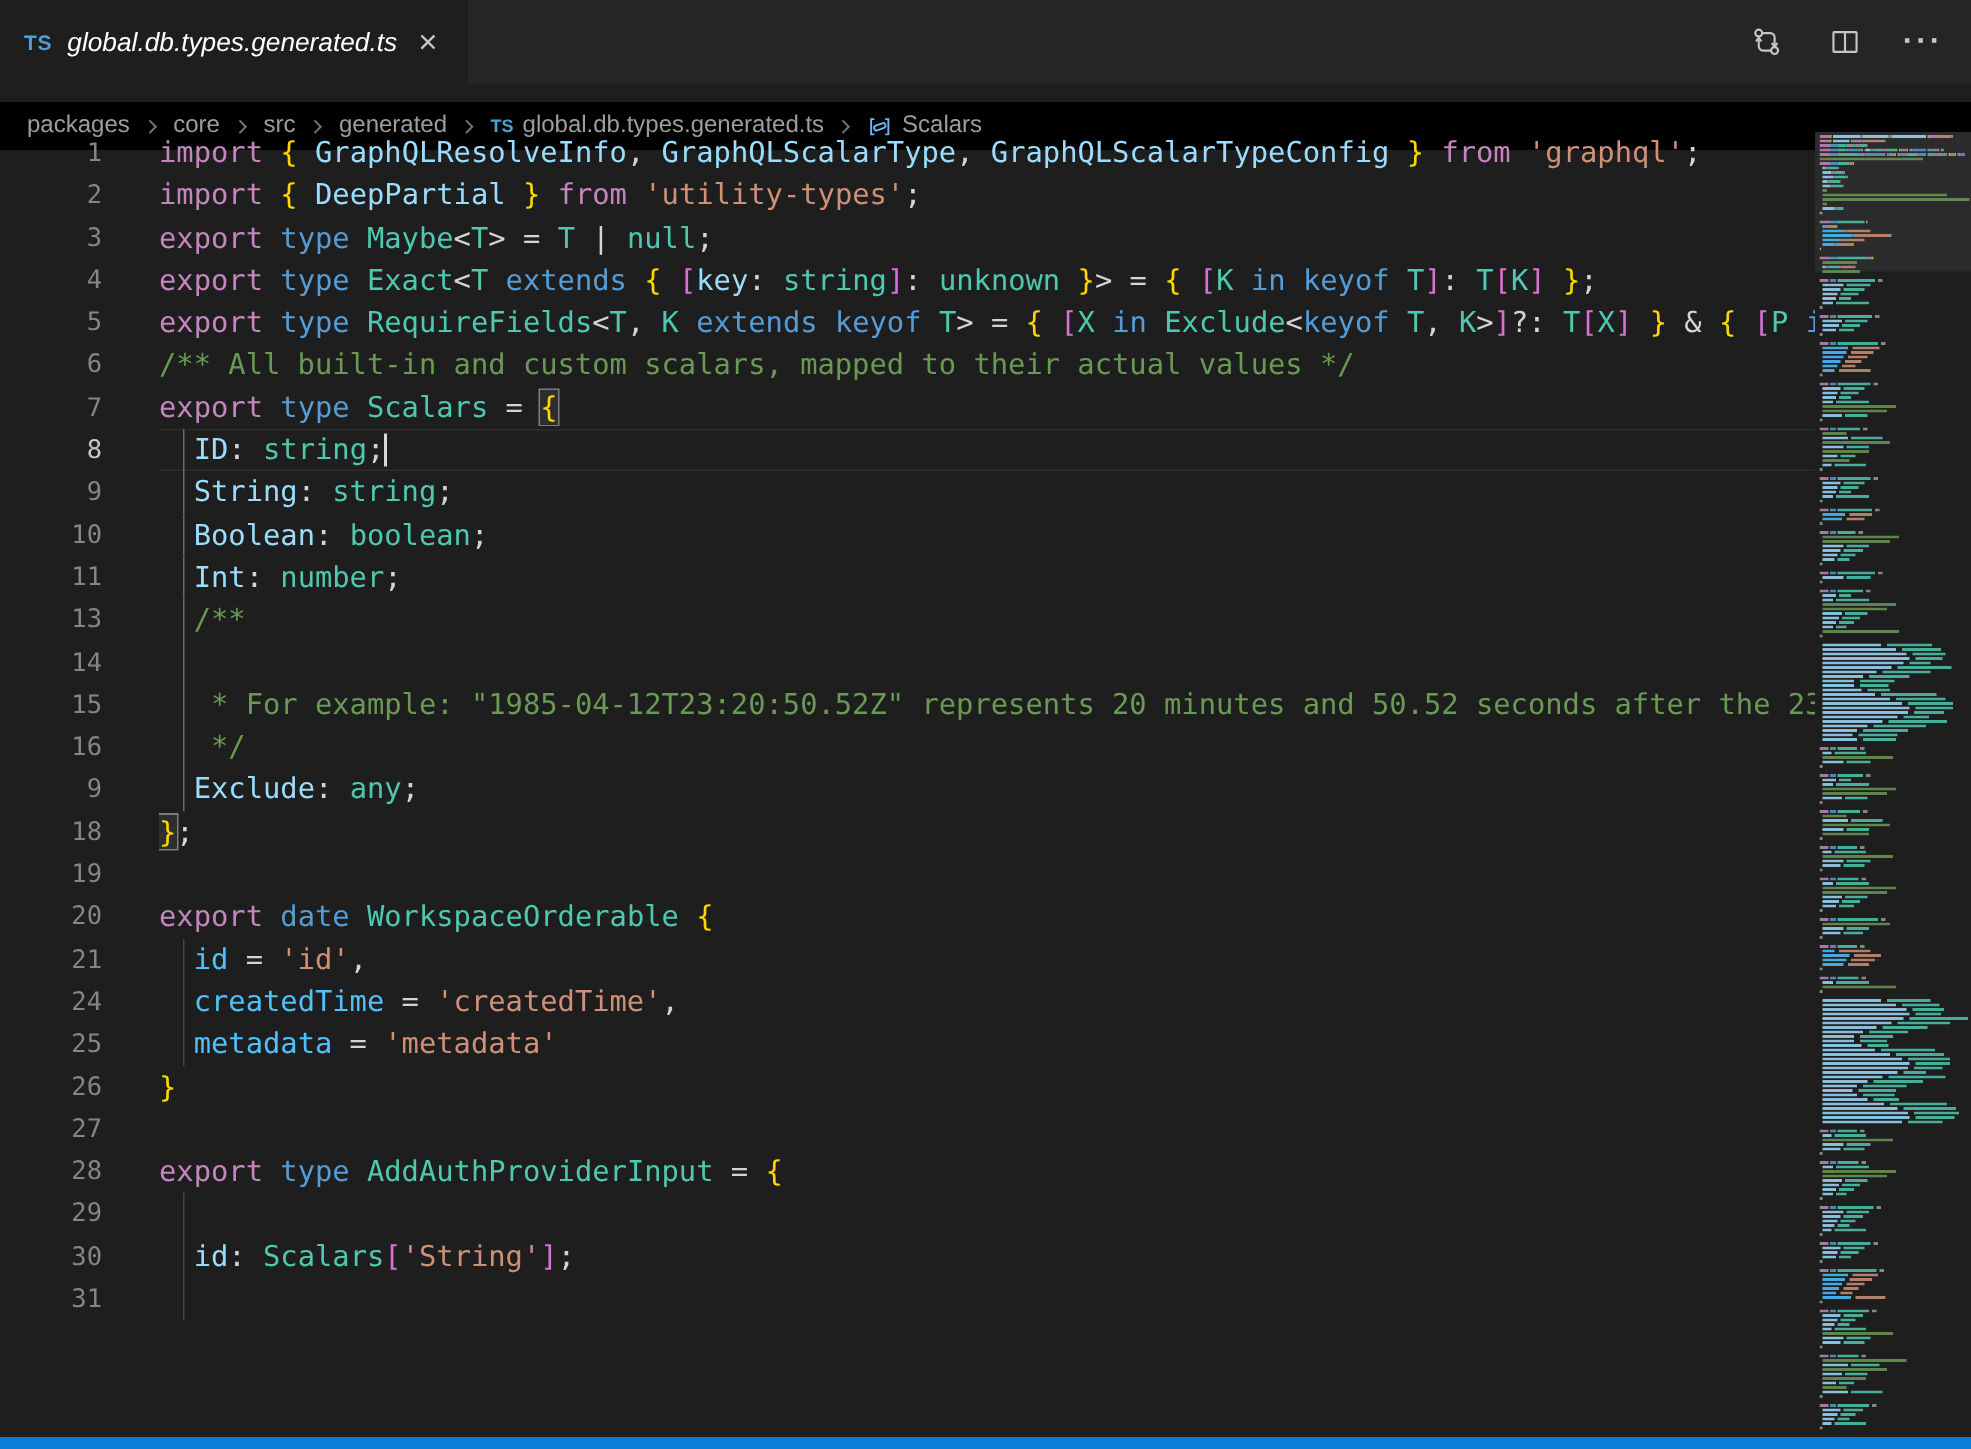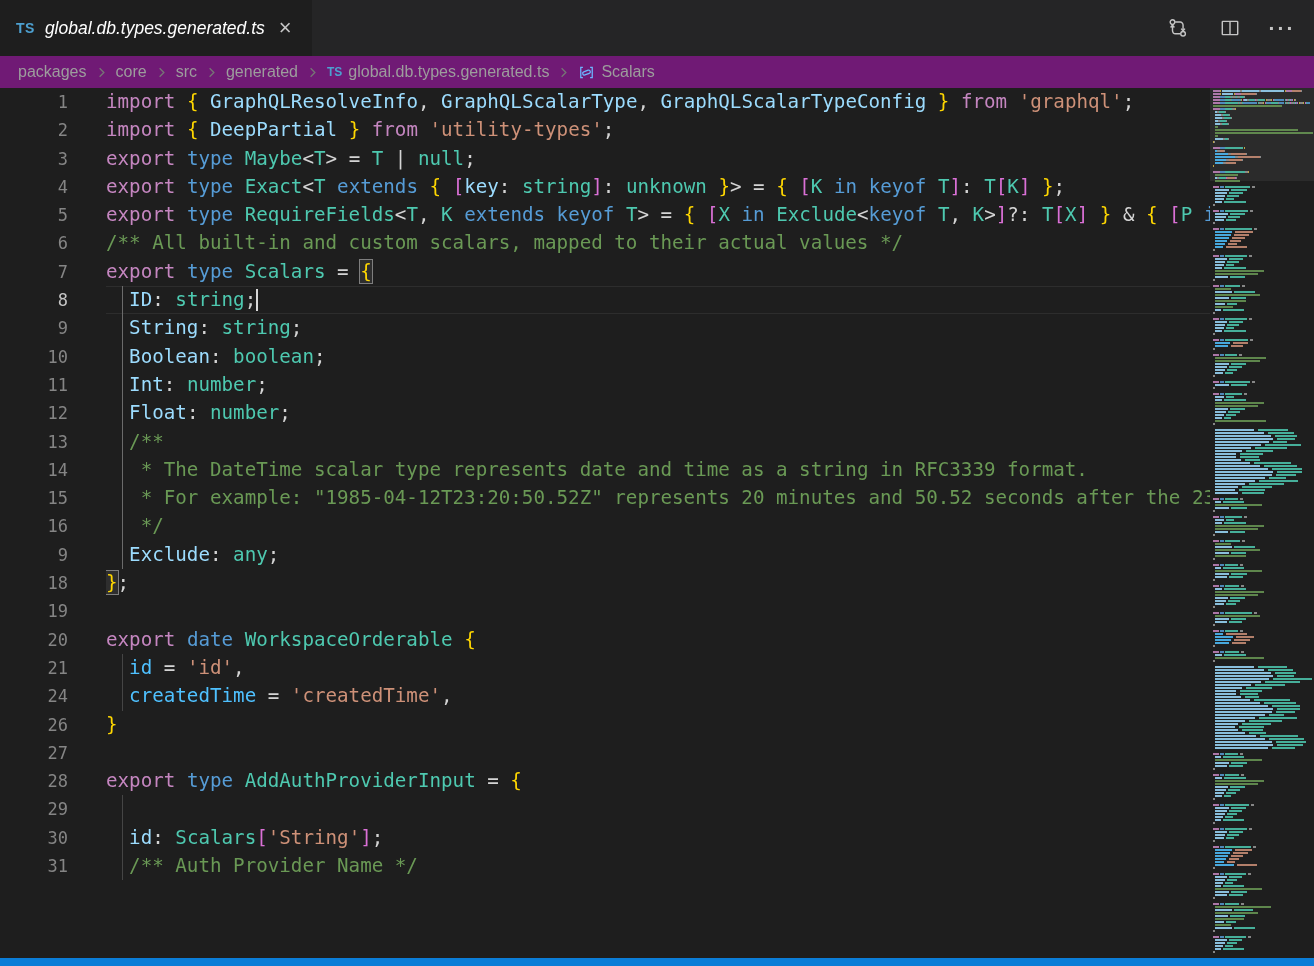--- a/index.html
+++ b/index.html
@@ -11,21 +11,21 @@
   .tab{display:flex;align-items:center;background:#1e1e1e;padding:0 14px 0 16px;width:312px;box-sizing:border-box;cursor:pointer;}
   .ts-badge{color:#4da0d0;font-weight:bold;font-size:14px;margin-right:10px;letter-spacing:.5px;}
   .tab-title{color:#ffffff;font-style:italic;font-size:17.5px;white-space:nowrap;}
   .tab-close{color:#c5c5c5;font-size:22px;margin-left:14px;line-height:1;cursor:pointer;}
   .actions{margin-left:auto;display:flex;align-items:center;gap:28px;padding-right:20px;}
   .action-btn{width:24px;height:24px;display:flex;align-items:center;justify-content:center;color:#c5c5c5;cursor:pointer;}
   .action-btn svg{stroke:#c5c5c5;fill:none;stroke-width:1.3;}
   .dots{font-size:21px;color:#c5c5c5;letter-spacing:2px;font-weight:bold;}
 
   
-  .breadcrumbs{position:absolute;top:56px;left:0;right:0;height:32px;background:#701a75;display:flex;align-items:center;padding-left:18px;font-size:16px;color:#9d9d9d;white-space:nowrap;}
+  .breadcrumbs{position:absolute;top:68px;left:0;right:0;height:32px;background:#000000;display:flex;align-items:center;padding-left:18px;font-size:16px;color:#9d9d9d;white-space:nowrap;}
   .crumb{display:flex;align-items:center;cursor:pointer;}
   .crumb .ts-mini{color:#4da0d0;font-weight:bold;font-size:12px;margin-right:6px;}
   .crumb-sep{margin:0 7px;display:flex;align-items:center;}
   .crumb-sep svg{stroke:#767676;fill:none;stroke-width:1.4;}
   .sym-icon{margin-right:6px;display:flex;align-items:center;}
   .sym-icon svg{stroke:#6cb6ff;fill:none;stroke-width:1.2;}
 
   
   .editor{position:absolute;top:88px;left:0;right:104px;bottom:0;overflow:hidden;}
   .row{display:flex;height:28.3px;line-height:28.3px;font-family:"DejaVu Sans Mono",monospace;font-size:19.2px;white-space:pre;}
@@ -143,37 +143,37 @@
       <div class="row"><span class="ln">2</span><span class="lc"><span class="tok-kw">import </span><span class="tok-g">{</span><span class="tok-p"> </span><span class="tok-v">DeepPartial</span><span class="tok-p"> </span><span class="tok-g">}</span><span class="tok-kw"> from </span><span class="tok-s">'utility-types'</span><span class="tok-p">;</span></span></div>
       <div class="row"><span class="ln">3</span><span class="lc"><span class="tok-kw">export </span><span class="tok-kb">type </span><span class="tok-ty">Maybe</span><span class="tok-p">&lt;</span><span class="tok-ty">T</span><span class="tok-p">&gt; = </span><span class="tok-ty">T</span><span class="tok-p"> | </span><span class="tok-ty">null</span><span class="tok-p">;</span></span></div>
       <div class="row"><span class="ln">4</span><span class="lc"><span class="tok-kw">export </span><span class="tok-kb">type </span><span class="tok-ty">Exact</span><span class="tok-p">&lt;</span><span class="tok-ty">T</span><span class="tok-kb"> extends </span><span class="tok-g">{</span><span class="tok-p"> </span><span class="tok-pk">[</span><span class="tok-v">key</span><span class="tok-p">: </span><span class="tok-ty">string</span><span class="tok-pk">]</span><span class="tok-p">: </span><span class="tok-ty">unknown</span><span class="tok-p"> </span><span class="tok-g">}</span><span class="tok-p">&gt; = </span><span class="tok-g">{</span><span class="tok-p"> </span><span class="tok-pk">[</span><span class="tok-ty">K</span><span class="tok-kb"> in </span><span class="tok-kb">keyof</span><span class="tok-p"> </span><span class="tok-ty">T</span><span class="tok-pk">]</span><span class="tok-p">: </span><span class="tok-ty">T</span><span class="tok-pk">[</span><span class="tok-ty">K</span><span class="tok-pk">]</span><span class="tok-p"> </span><span class="tok-g">}</span><span class="tok-p">;</span></span></div>
       <div class="row"><span class="ln">5</span><span class="lc"><span class="tok-kw">export </span><span class="tok-kb">type </span><span class="tok-ty">RequireFields</span><span class="tok-p">&lt;</span><span class="tok-ty">T</span><span class="tok-p">, </span><span class="tok-ty">K</span><span class="tok-kb"> extends </span><span class="tok-kb">keyof</span><span class="tok-p"> </span><span class="tok-ty">T</span><span class="tok-p">&gt; = </span><span class="tok-g">{</span><span class="tok-p"> </span><span class="tok-pk">[</span><span class="tok-ty">X</span><span class="tok-kb"> in </span><span class="tok-ty">Exclude</span><span class="tok-p">&lt;</span><span class="tok-kb">keyof</span><span class="tok-p"> </span><span class="tok-ty">T</span><span class="tok-p">, </span><span class="tok-ty">K</span><span class="tok-p">&gt;</span><span class="tok-pk">]</span><span class="tok-p">?: </span><span class="tok-ty">T</span><span class="tok-pk">[</span><span class="tok-ty">X</span><span class="tok-pk">]</span><span class="tok-p"> </span><span class="tok-g">}</span><span class="tok-p"> &amp; </span><span class="tok-g">{</span><span class="tok-p"> </span><span class="tok-pk">[</span><span class="tok-ty">P</span><span class="tok-kb"> in</span></span></div>
       <div class="row"><span class="ln">6</span><span class="lc"><span class="tok-c">/** All built-in and custom scalars, mapped to their actual values */</span></span></div>
       <div class="row"><span class="ln">7</span><span class="lc"><span class="tok-kw">export </span><span class="tok-kb">type </span><span class="tok-ty">Scalars</span><span class="tok-p"> = </span><span class="tok-gm">{</span></span></div>
       <div class="row current"><span class="ln">8</span><span class="lc"><span class="guide active"></span><span class="tok-p">  </span><span class="tok-v">ID</span><span class="tok-p">: </span><span class="tok-ty">string</span><span class="tok-p">;</span><span class="cursor"></span></span></div>
       <div class="row"><span class="ln">9</span><span class="lc"><span class="guide active"></span><span class="tok-p">  </span><span class="tok-v">String</span><span class="tok-p">: </span><span class="tok-ty">string</span><span class="tok-p">;</span></span></div>
       <div class="row"><span class="ln">10</span><span class="lc"><span class="guide active"></span><span class="tok-p">  </span><span class="tok-v">Boolean</span><span class="tok-p">: </span><span class="tok-ty">boolean</span><span class="tok-p">;</span></span></div>
       <div class="row"><span class="ln">11</span><span class="lc"><span class="guide active"></span><span class="tok-p">  </span><span class="tok-v">Int</span><span class="tok-p">: </span><span class="tok-ty">number</span><span class="tok-p">;</span></span></div>
-      <div class="row"><span class="ln">12</span><span class="lc"><span class="guide active"></span><span class="tok-p">  </span><span class="tok-v">Float</span><span class="tok-p">: </span><span class="tok-ty">number</span><span class="tok-p">;</span></span></div>
       <div class="row"><span class="ln">13</span><span class="lc"><span class="guide active"></span><span class="tok-p">  </span><span class="tok-c">/**</span></span></div>
-      <div class="row"><span class="ln">14</span><span class="lc"><span class="guide active"></span><span class="tok-p">  </span><span class="tok-c"> * The DateTime scalar type represents date and time as a string in RFC3339 format.</span></span></div>
+      <div class="row"><span class="ln">14</span><span class="lc"><span class="guide active"></span><span class="tok-p">  </span></span></div>
       <div class="row"><span class="ln">15</span><span class="lc"><span class="guide active"></span><span class="tok-p">  </span><span class="tok-c"> * For example: "1985-04-12T23:20:50.52Z" represents 20 minutes and 50.52 seconds after the 23rd hour of April 12th, 1985 in UTC.</span></span></div>
       <div class="row"><span class="ln">16</span><span class="lc"><span class="guide active"></span><span class="tok-p">  </span><span class="tok-c"> */</span></span></div>
       <div class="row"><span class="ln">9</span><span class="lc"><span class="guide active"></span><span class="tok-p">  </span><span class="tok-v">Exclude</span><span class="tok-p">: </span><span class="tok-ty">any</span><span class="tok-p">;</span></span></div>
       <div class="row"><span class="ln">18</span><span class="lc"><span class="tok-gm">}</span><span class="tok-p">;</span></span></div>
       <div class="row"><span class="ln">19</span><span class="lc"></span></div>
       <div class="row"><span class="ln">20</span><span class="lc"><span class="tok-kw">export </span><span class="tok-kb">date </span><span class="tok-ty">WorkspaceOrderable</span><span class="tok-p"> </span><span class="tok-g">{</span></span></div>
       <div class="row"><span class="ln">21</span><span class="lc"><span class="guide"></span><span class="tok-p">  </span><span class="tok-em">id</span><span class="tok-p"> = </span><span class="tok-s">'id'</span><span class="tok-p">,</span></span></div>
       <div class="row"><span class="ln">24</span><span class="lc"><span class="guide"></span><span class="tok-p">  </span><span class="tok-em">createdTime</span><span class="tok-p"> = </span><span class="tok-s">'createdTime'</span><span class="tok-p">,</span></span></div>
+      <div class="row"><span class="ln">25</span><span class="lc"><span class="guide"></span><span class="tok-p">  </span><span class="tok-em">metadata</span><span class="tok-p"> = </span><span class="tok-s">'metadata'</span></span></div>
       <div class="row"><span class="ln">26</span><span class="lc"><span class="tok-g">}</span></span></div>
       <div class="row"><span class="ln">27</span><span class="lc"></span></div>
       <div class="row"><span class="ln">28</span><span class="lc"><span class="tok-kw">export </span><span class="tok-kb">type </span><span class="tok-ty">AddAuthProviderInput</span><span class="tok-p"> = </span><span class="tok-g">{</span></span></div>
       <div class="row"><span class="ln">29</span><span class="lc"><span class="guide"></span><span class="tok-p">  </span></span></div>
       <div class="row"><span class="ln">30</span><span class="lc"><span class="guide"></span><span class="tok-p">  </span><span class="tok-v">id</span><span class="tok-p">: </span><span class="tok-ty">Scalars</span><span class="tok-pk">[</span><span class="tok-s">'String'</span><span class="tok-pk">]</span><span class="tok-p">;</span></span></div>
-      <div class="row"><span class="ln">31</span><span class="lc"><span class="guide"></span><span class="tok-p">  </span><span class="tok-c">/** Auth Provider Name */</span></span></div>
+      <div class="row"><span class="ln">31</span><span class="lc"><span class="guide"></span><span class="tok-p">  </span></span></div>
     </div>
 
   <div class="minimap" id="minimap">
     <div class="mm-slider"></div>
   <div class="mrow" style="top: 2px;"><span style="margin-left:0px;width:7px;background:#C586C0"></span><span style="margin-left:0px;width:1px;background:#d7ba4a"></span><span style="margin-left:1px;width:18px;background:#9CDCFE"></span><span style="margin-left:0px;width:2px;background:#9a9a9a"></span><span style="margin-left:0px;width:17px;background:#9CDCFE"></span><span style="margin-left:0px;width:2px;background:#9a9a9a"></span><span style="margin-left:0px;width:23px;background:#9CDCFE"></span><span style="margin-left:1px;width:1px;background:#d7ba4a"></span><span style="margin-left:0px;width:6px;background:#C586C0"></span><span style="margin-left:0px;width:9px;background:#CE9178"></span><span style="margin-left:0px;width:1px;background:#9a9a9a"></span></div>
       <div class="mrow" style="top: 5px;"><span style="margin-left:0px;width:7px;background:#C586C0"></span><span style="margin-left:0px;width:1px;background:#d7ba4a"></span><span style="margin-left:1px;width:11px;background:#9CDCFE"></span><span style="margin-left:1px;width:1px;background:#d7ba4a"></span><span style="margin-left:0px;width:6px;background:#C586C0"></span><span style="margin-left:0px;width:15px;background:#CE9178"></span><span style="margin-left:0px;width:1px;background:#9a9a9a"></span></div>
       <div class="mrow" style="top: 8px;"><span style="margin-left:0px;width:7px;background:#C586C0"></span><span style="margin-left:0px;width:5px;background:#569CD6"></span><span style="margin-left:0px;width:5px;background:#4EC9B0"></span><span style="margin-left:0px;width:1px;background:#9a9a9a"></span><span style="margin-left:0px;width:1px;background:#4EC9B0"></span><span style="margin-left:0px;width:4px;background:#9a9a9a"></span><span style="margin-left:0px;width:1px;background:#4EC9B0"></span><span style="margin-left:0px;width:3px;background:#9a9a9a"></span><span style="margin-left:0px;width:4px;background:#4EC9B0"></span><span style="margin-left:0px;width:1px;background:#9a9a9a"></span></div>
       <div class="mrow" style="top: 11px;"><span style="margin-left:0px;width:7px;background:#C586C0"></span><span style="margin-left:0px;width:5px;background:#569CD6"></span><span style="margin-left:0px;width:5px;background:#4EC9B0"></span><span style="margin-left:0px;width:1px;background:#9a9a9a"></span><span style="margin-left:0px;width:1px;background:#4EC9B0"></span><span style="margin-left:0px;width:9px;background:#569CD6"></span><span style="margin-left:0px;width:1px;background:#d7ba4a"></span><span style="margin-left:1px;width:1px;background:#DA70D6"></span><span style="margin-left:0px;width:3px;background:#9CDCFE"></span><span style="margin-left:0px;width:2px;background:#9a9a9a"></span><span style="margin-left:0px;width:6px;background:#4EC9B0"></span><span style="margin-left:0px;width:1px;background:#DA70D6"></span><span style="margin-left:0px;width:2px;background:#9a9a9a"></span><span style="margin-left:0px;width:7px;background:#4EC9B0"></span><span style="margin-left:1px;width:1px;background:#d7ba4a"></span><span style="margin-left:0px;width:4px;background:#9a9a9a"></span><span style="margin-left:0px;width:1px;background:#d7ba4a"></span><span style="margin-left:1px;width:1px;background:#DA70D6"></span><span style="margin-left:0px;width:1px;background:#4EC9B0"></span><span style="margin-left:0px;width:4px;background:#569CD6"></span><span style="margin-left:0px;width:5px;background:#569CD6"></span><span style="margin-left:1px;width:1px;background:#4EC9B0"></span><span style="margin-left:0px;width:1px;background:#DA70D6"></span><span style="margin-left:0px;width:2px;background:#9a9a9a"></span><span style="margin-left:0px;width:1px;background:#4EC9B0"></span><span style="margin-left:0px;width:1px;background:#DA70D6"></span><span style="margin-left:0px;width:1px;background:#4EC9B0"></span><span style="margin-left:0px;width:1px;background:#DA70D6"></span><span style="margin-left:1px;width:1px;background:#d7ba4a"></span><span style="margin-left:0px;width:1px;background:#9a9a9a"></span></div>
       <div class="mrow" style="top: 14px;"><span style="margin-left:0px;width:7px;background:#C586C0"></span><span style="margin-left:0px;width:5px;background:#569CD6"></span><span style="margin-left:0px;width:13px;background:#4EC9B0"></span><span style="margin-left:0px;width:1px;background:#9a9a9a"></span><span style="margin-left:0px;width:1px;background:#4EC9B0"></span><span style="margin-left:0px;width:2px;background:#9a9a9a"></span><span style="margin-left:0px;width:1px;background:#4EC9B0"></span><span style="margin-left:0px;width:9px;background:#569CD6"></span><span style="margin-left:0px;width:5px;background:#569CD6"></span><span style="margin-left:1px;width:1px;background:#4EC9B0"></span><span style="margin-left:0px;width:4px;background:#9a9a9a"></span><span style="margin-left:0px;width:1px;background:#d7ba4a"></span><span style="margin-left:1px;width:1px;background:#DA70D6"></span><span style="margin-left:0px;width:1px;background:#4EC9B0"></span><span style="margin-left:0px;width:4px;background:#569CD6"></span><span style="margin-left:0px;width:7px;background:#4EC9B0"></span><span style="margin-left:0px;width:1px;background:#9a9a9a"></span><span style="margin-left:0px;width:5px;background:#569CD6"></span><span style="margin-left:1px;width:1px;background:#4EC9B0"></span><span style="margin-left:0px;width:2px;background:#9a9a9a"></span><span style="margin-left:0px;width:1px;background:#4EC9B0"></span><span style="margin-left:0px;width:1px;background:#9a9a9a"></span><span style="margin-left:0px;width:1px;background:#DA70D6"></span><span style="margin-left:0px;width:3px;background:#9a9a9a"></span><span style="margin-left:0px;width:1px;background:#4EC9B0"></span><span style="margin-left:0px;width:1px;background:#DA70D6"></span><span style="margin-left:0px;width:1px;background:#4EC9B0"></span><span style="margin-left:0px;width:1px;background:#DA70D6"></span><span style="margin-left:1px;width:1px;background:#d7ba4a"></span><span style="margin-left:0px;width:3px;background:#9a9a9a"></span><span style="margin-left:0px;width:1px;background:#d7ba4a"></span><span style="margin-left:1px;width:1px;background:#DA70D6"></span><span style="margin-left:0px;width:1px;background:#4EC9B0"></span><span style="margin-left:0px;width:3px;background:#569CD6"></span></div>
       <div class="mrow" style="top: 17px;"><span style="margin-left:0px;width:69px;background:#6A9955"></span></div>

